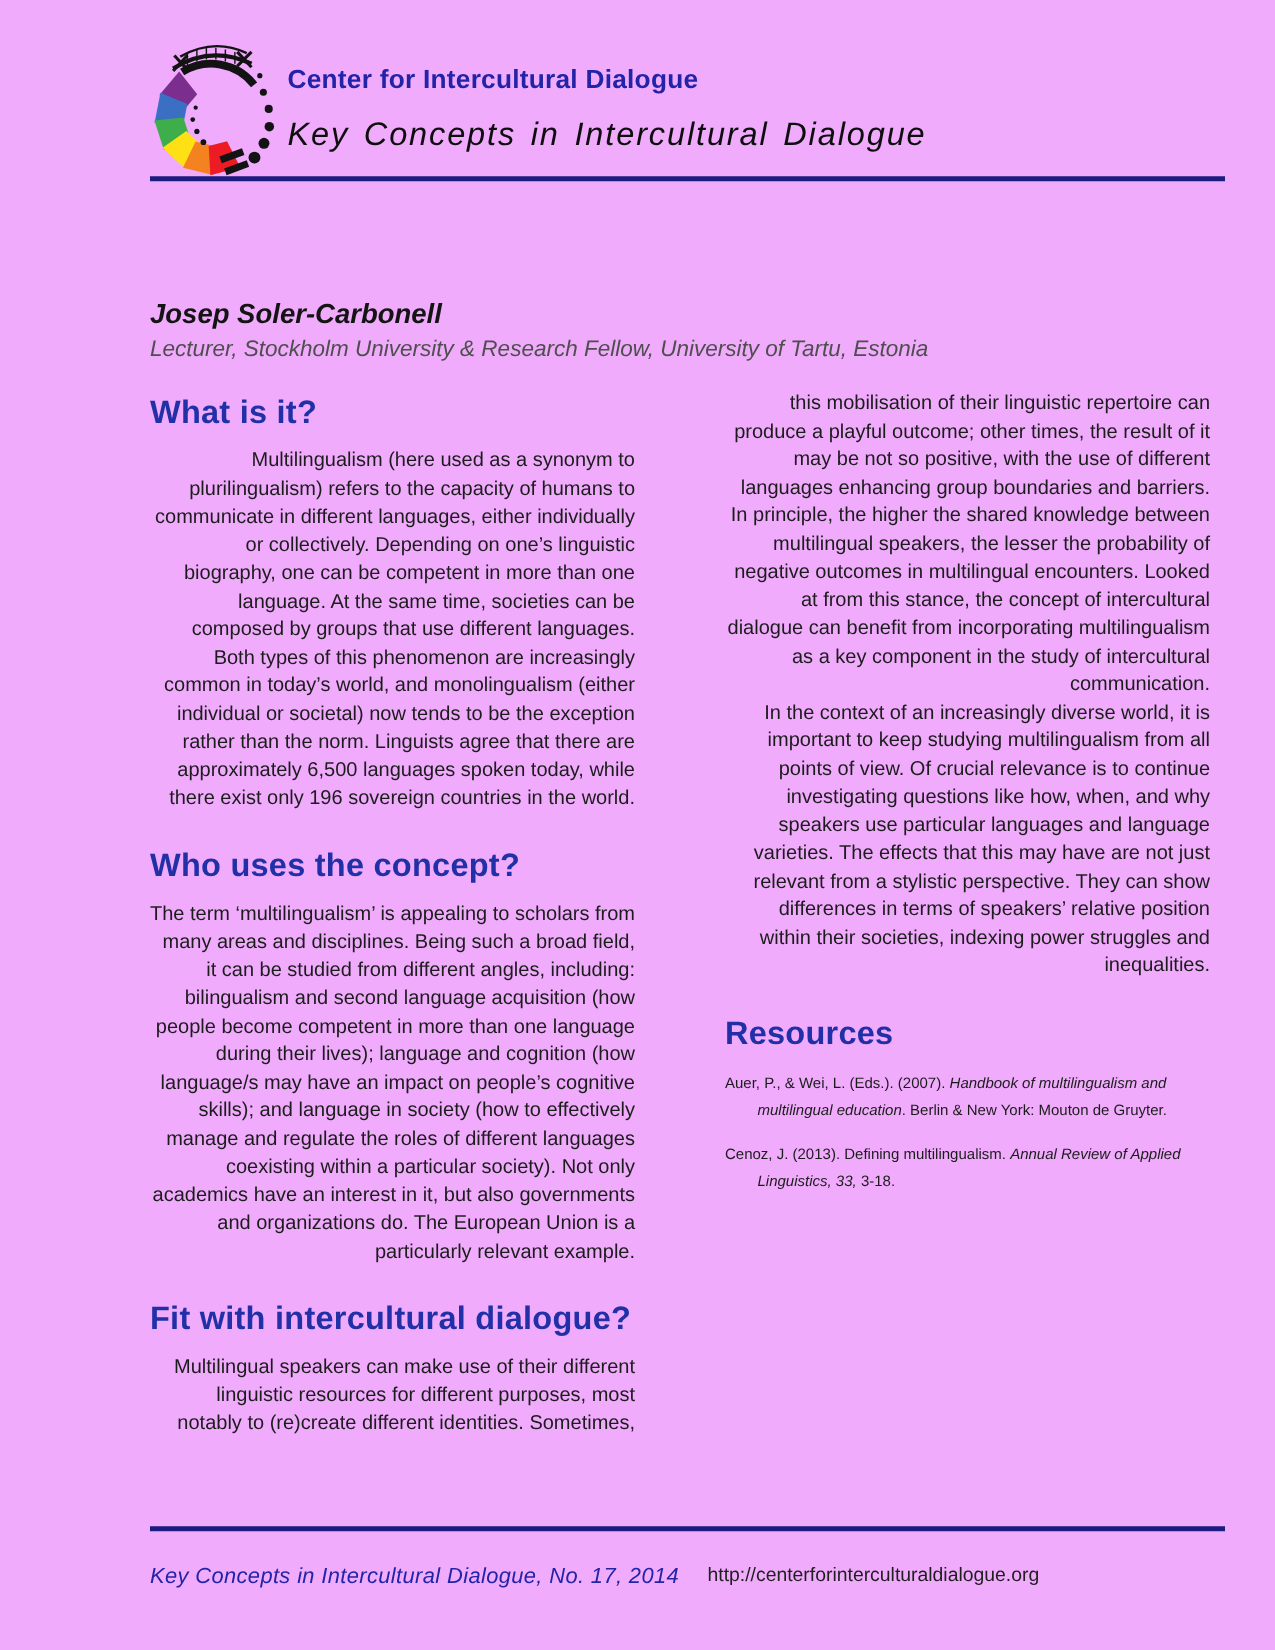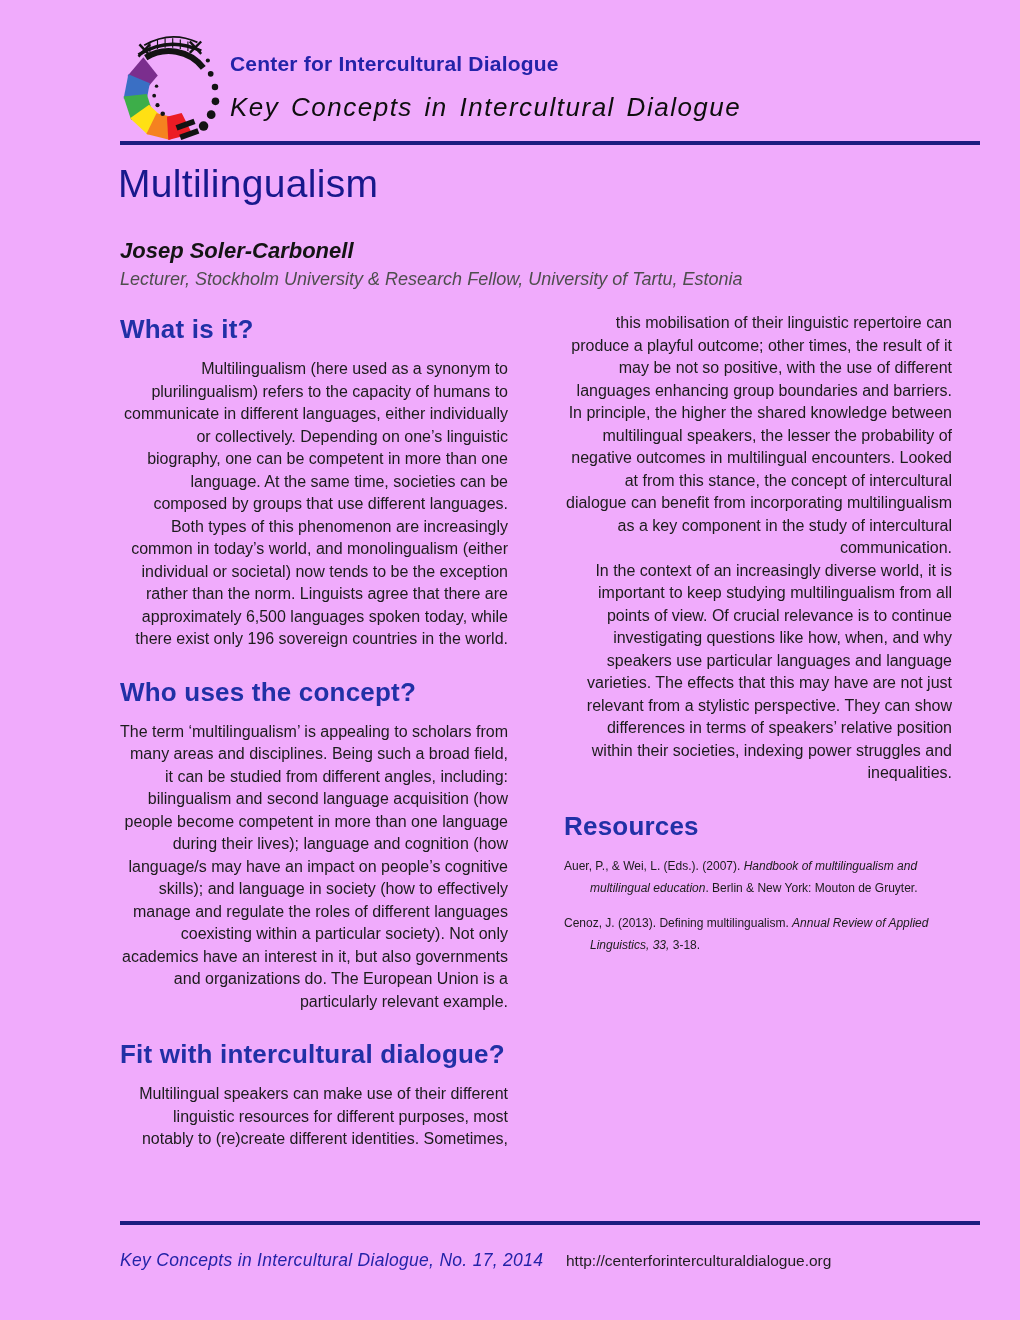--- a/index.html
+++ b/index.html
@@ -12,21 +12,21 @@
   .brand{position:absolute;left:230px;top:52px;font-size:21px;font-weight:bold;color:#2323a8;letter-spacing:.2px;}
   .series{position:absolute;left:230px;top:92px;font-size:26px;font-style:italic;color:#0e0e0e;letter-spacing:1.5px;word-spacing:3px;}
   .rule{position:absolute;left:120px;width:860px;height:3.5px;background:#1c1c80;}
   .rule-top{top:141px;}
   .rule-bottom{top:1221px;}
   
   .title{position:absolute;left:118px;top:162px;font-size:39px;color:#18188c;letter-spacing:.3px;}
   .author{position:absolute;left:120px;top:238px;font-size:22px;font-style:italic;font-weight:bold;color:#141414;text-align:center;}
   .affil{position:absolute;left:120px;top:269px;font-size:18px;font-style:italic;color:#4e4e4e;}
   
-  .cols{position:absolute;left:120px;top:312px;width:860px;display:flex;gap:56px;}
+  .cols{position:absolute;left:120px;top:312px;width:860px;display:flex;gap:72px;}
   .col{width:388px;}
   h2.sec{font-size:26px;font-weight:bold;color:#2130a6;margin:26px 0 13px;letter-spacing:.2px;}
   h2.sec.first{margin-top:2px;}
   p.body{font-size:16px;line-height:22.5px;margin:0;color:#1c1c1c;text-align:right;}
   .refs{margin-top:2px;}
   .ref{font-size:12px;line-height:22.5px;margin:0 0 12px;padding-left:26px;text-indent:-26px;color:#1c1c1c;}
   .it{font-style:italic;}
   
   .footer-issue{position:absolute;left:120px;top:1250px;font-size:17.5px;font-style:italic;color:#2323a8;letter-spacing:.3px;}
   .footer-url{position:absolute;left:566px;top:1252px;font-size:15.5px;color:#1f1f1f;}
@@ -84,21 +84,20 @@
     <g stroke="#131313" stroke-width="6">
       <path d="M70,101 L89,94"></path>
       <path d="M74,111 L93,104"></path>
     </g>
   </svg>
 
   <div class="brand">Center for Intercultural Dialogue</div>
   <div class="series">Key Concepts in Intercultural Dialogue</div>
   <div class="rule rule-top"></div>
 
-  <div class="title">Multilingualism</div>
   <div class="author">Josep Soler-Carbonell</div>
   <div class="affil">Lecturer, Stockholm University &amp; Research Fellow, University of Tartu, Estonia</div>
 
   <div class="cols">
     <div class="col">
       <h2 class="sec first">What is it?</h2>
       <p class="body">Multilingualism (here used as a synonym to plurilingualism) refers to the capacity of humans to communicate in different languages, either individually or collectively. Depending on one’s linguistic biography, one can be competent in more than one language. At the same time, societies can be composed by groups that use different languages. Both types of this phenomenon are increasingly common in today’s world, and monolingualism (either individual or societal) now tends to be the exception rather than the norm. Linguists agree that there are approximately 6,500 languages spoken today, while there exist only 196 sovereign countries in the world.</p>
 
       <h2 class="sec">Who uses the concept?</h2>
       <p class="body">The term ‘multilingualism’ is appealing to scholars from many areas and disciplines. Being such a broad field, it can be studied from different angles, including: bilingualism and second language acquisition (how people become competent in more than one language during their lives); language and cognition (how language/s may have an impact on people’s cognitive skills); and language in society (how to effectively manage and regulate the roles of different languages coexisting within a particular society). Not only academics have an interest in it, but also governments and organizations do. The European Union is a particularly relevant example.</p>

